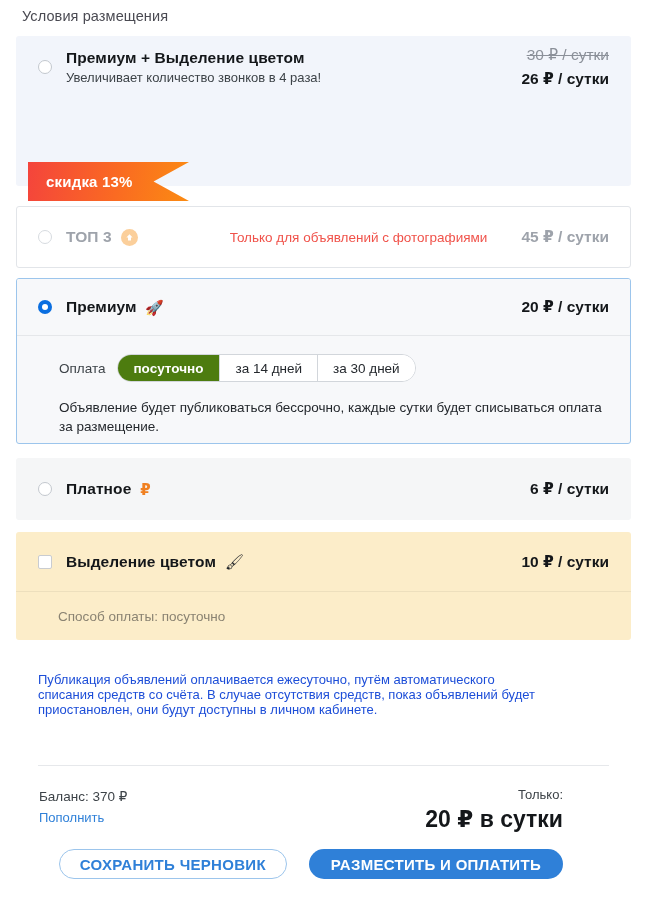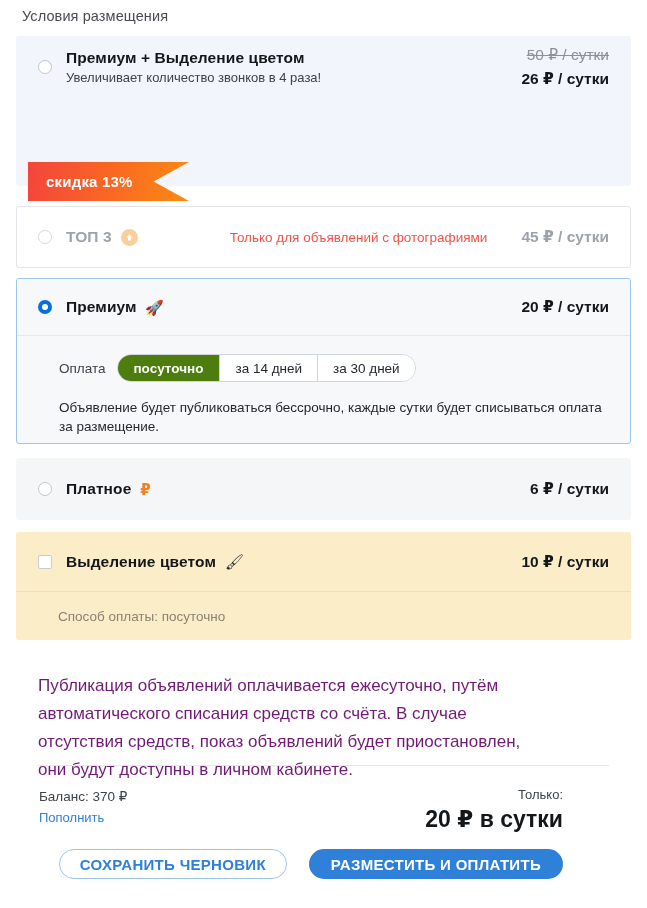--- a/index.html
+++ b/index.html
@@ -266,23 +266,23 @@
     font-size: 13.5px;
     color: #8a8372;
   }
 
   
   .info {
     position: absolute;
     left: 38px;
     top: 672px;
     width: 500px;
-    font-size: 17px;
-    line-height: 28px;
-    color: #701a75;
+    font-size: 13px;
+    line-height: 15px;
+    color: #1d4ed8;
   }
 
   .divider {
     position: absolute;
     left: 38px;
     top: 765px;
     width: 571px;
     height: 1px;
     background: #e6e8eb;
   }
@@ -367,21 +367,21 @@
   <div class="block" id="block-premium-color">
     <div class="row">
       <div class="opt-left">
         <div class="radio"></div>
         <div class="titlewrap">
           <div class="opt-title">Премиум + Выделение цветом</div>
           <div class="opt-sub">Увеличивает количество звонков в 4 раза!</div>
         </div>
       </div>
       <div class="price-stack">
-        <div class="price-old">50 ₽ / сутки</div>
+        <div class="price-old">30 ₽ / сутки</div>
         <div class="price">26 ₽ / сутки</div>
       </div>
     </div>
     <div class="ribbon">
       <span>скидка 13%</span>
     </div>
   </div>
 
   <div class="block dimmed" id="block-top3">
     <div class="row">

